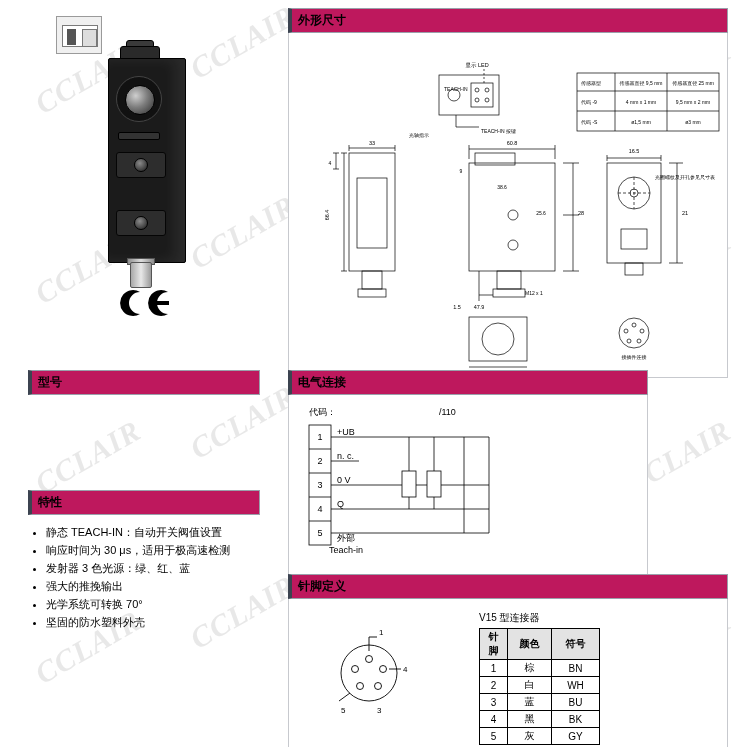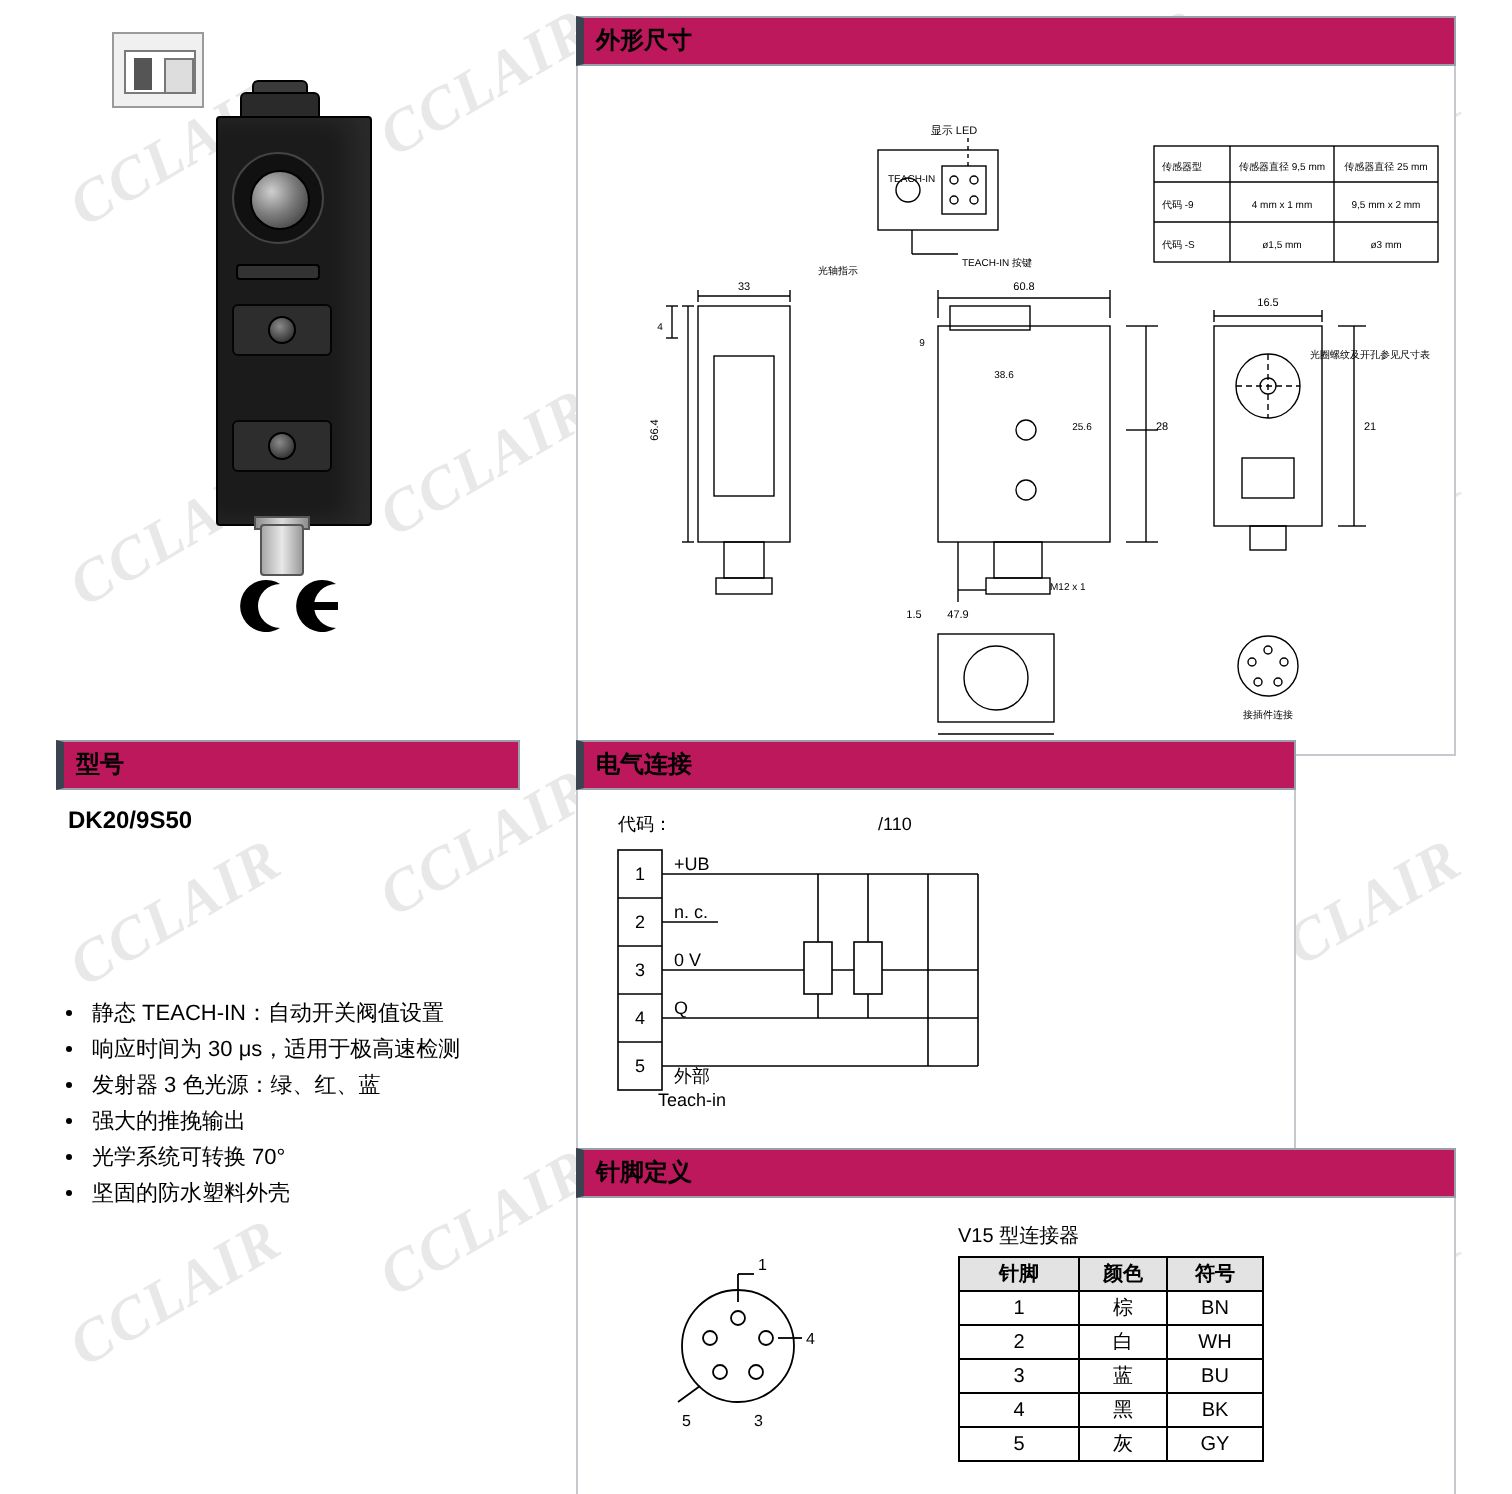--- a/index.html
+++ b/index.html
@@ -204,25 +204,25 @@
         <path d="M22 4 A11 11 0 1 0 22 26 A13 13 0 1 1 22 4 Z" fill="#000"></path>
         <path d="M50 4 A11 11 0 1 0 50 26 A13 13 0 1 1 50 4 Z" fill="#000"></path>
         <rect x="36" y="13" width="15" height="4" fill="#000"></rect>
       </svg>
     </div>
   </div>
 
   <div class="block" id="model-block">
     <div class="sec-head">型号</div>
     <div class="body">
-      <div class="model-name">DK20/9S50</div>
     </div>
   </div>
 
   <div class="block" id="feat-block">
+    <div class="sec-head">特性</div>
     <ul>
       <li>静态 TEACH-IN：自动开关阀值设置</li>
       <li>响应时间为 30 μs，适用于极高速检测</li>
       <li>发射器 3 色光源：绿、红、蓝</li>
       <li>强大的推挽输出</li>
       <li>光学系统可转换 70°</li>
       <li>坚固的防水塑料外壳</li>
     </ul>
   </div>
 
@@ -418,21 +418,21 @@
             <text x="16" y="82" opacity="0"></text>
           </g>
         </svg>
       </div>
 
       <div style="position:absolute; left:190px; top:12px;">
         <div class="pin-title">V15 型连接器</div>
         <table class="pintable">
           <tbody>
               <tr>
-            <th style="width:60px">针脚</th>
+            <th style="width:28px">针脚</th>
             <th style="width:44px">颜色</th>
             <th style="width:48px">符号</th>
           </tr>
           <tr>
             <td>1</td>
             <td>棕</td>
             <td>BN</td>
           </tr>
           <tr>
             <td>2</td>

